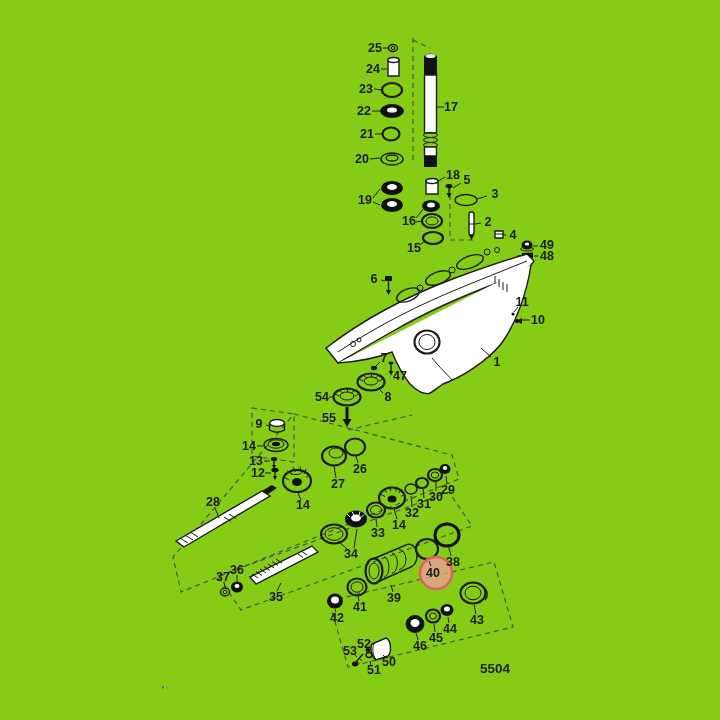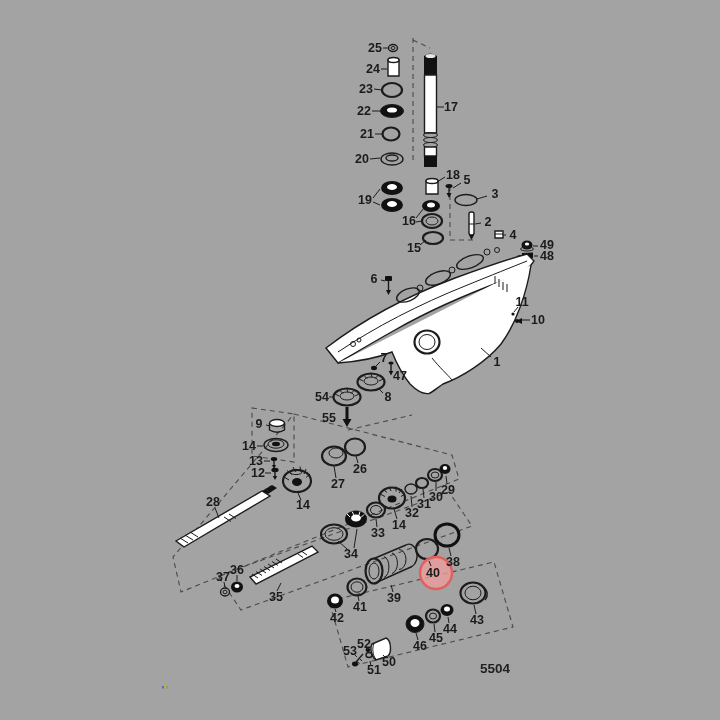--- a/index.html
+++ b/index.html
@@ -1,16 +1,16 @@
 <!DOCTYPE html>
 <html><head>
 <meta charset="utf-8">
 <style>
   html,body{margin:0;padding:0;background:#ffffff;}
-  .canvas{position:relative;width:720px;height:720px;background:#a3a3a3;overflow:hidden;
+  .canvas{position:relative;width:720px;height:720px;background:#84cc16;overflow:hidden;
           font-family:"Liberation Sans", sans-serif;}
   svg{position:absolute;left:0;top:0;}
   svg *{vector-effect:non-scaling-stroke;}
   .ln{stroke:#1c1c1c;fill:none;stroke-width:1.4;}
   .ln2{stroke:#1c1c1c;fill:none;stroke-width:2.2;}
   .lnthin{stroke:#1c1c1c;fill:none;stroke-width:1;}
   .fillw{fill:#ffffff;stroke:#1c1c1c;stroke-width:1.4;}
   .filld{fill:#111111;stroke:none;}
   .dash{stroke:#4a4a4a;fill:none;stroke-width:1.1;stroke-dasharray:5 4;}
   .callout{font-family:"Liberation Sans", sans-serif;font-weight:700;font-size:12.5px;fill:#1b1b1b;}

